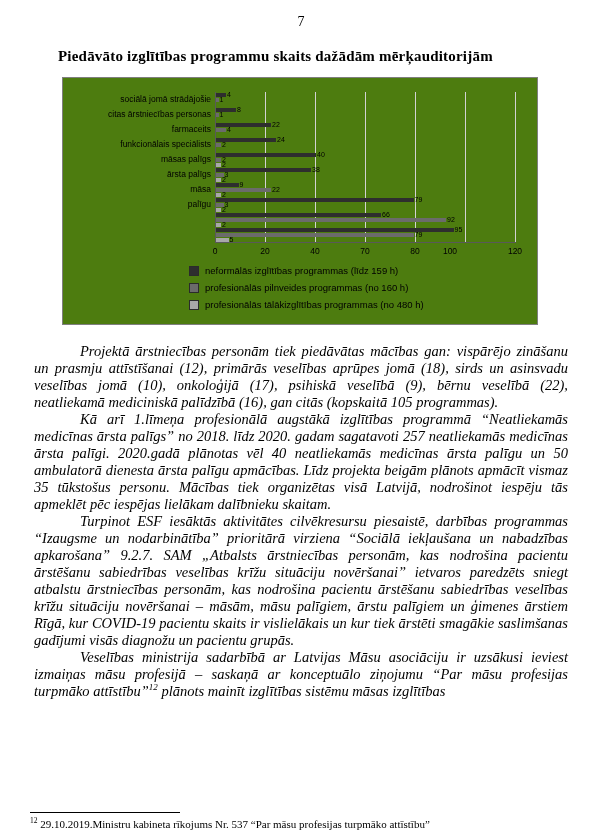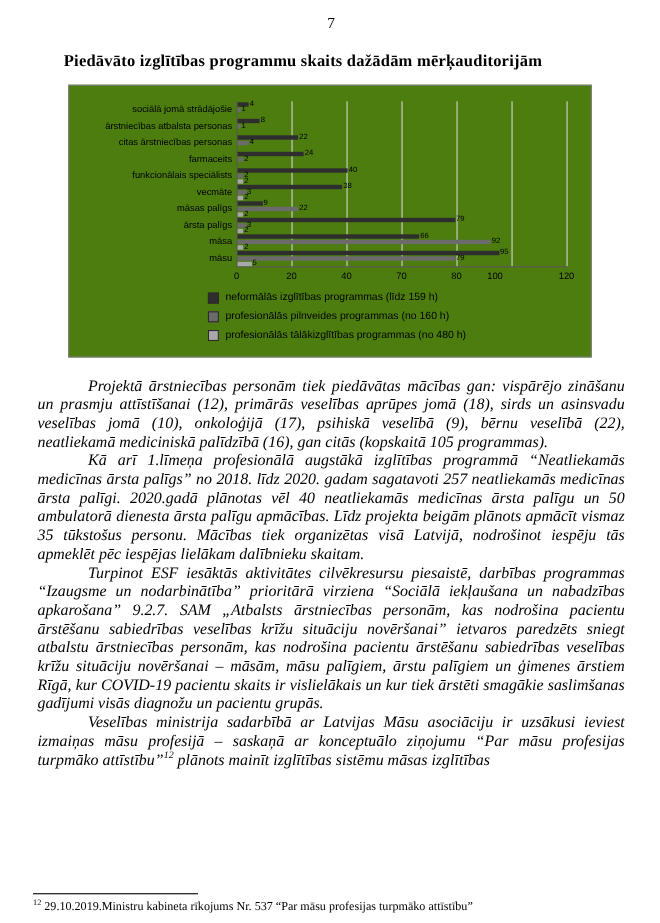--- a/index.html
+++ b/index.html
@@ -39,29 +39,27 @@
 <div class="page">
 
   <div class="page-number">7</div>
 
   <div class="chart-title">Piedāvāto izglītības programmu skaits dažādām mērķauditorijām</div>
 
   <div class="chart-box">
     <div class="chart-grid">
       <div class="cats" id="cats">
           <div class="cat">sociālā jomā strādājošie</div>
-          <div class="cat">ārstniecības atbalsta personas</div>
           <div class="cat">citas ārstniecības personas</div>
           <div class="cat">farmaceits</div>
           <div class="cat">funkcionālais speciālists</div>
-          <div class="cat">vecmāte</div>
           <div class="cat">māsas palīgs</div>
           <div class="cat">ārsta palīgs</div>
           <div class="cat">māsa</div>
-          <div class="cat">māsu</div>
+          <div class="cat">palīgu</div>
         </div>
       <div class="plot" id="plot" style="width: 300px;">
           <div class="gridline" style="left: 49px;"></div>
           <div class="gridline" style="left: 99px;"></div>
           <div class="gridline" style="left: 149px;"></div>
           <div class="gridline" style="left: 199px;"></div>
           <div class="gridline" style="left: 249px;"></div>
           <div class="gridline" style="left: 299px;"></div>
           <div class="bar-row">
             <div class="bar-line">

